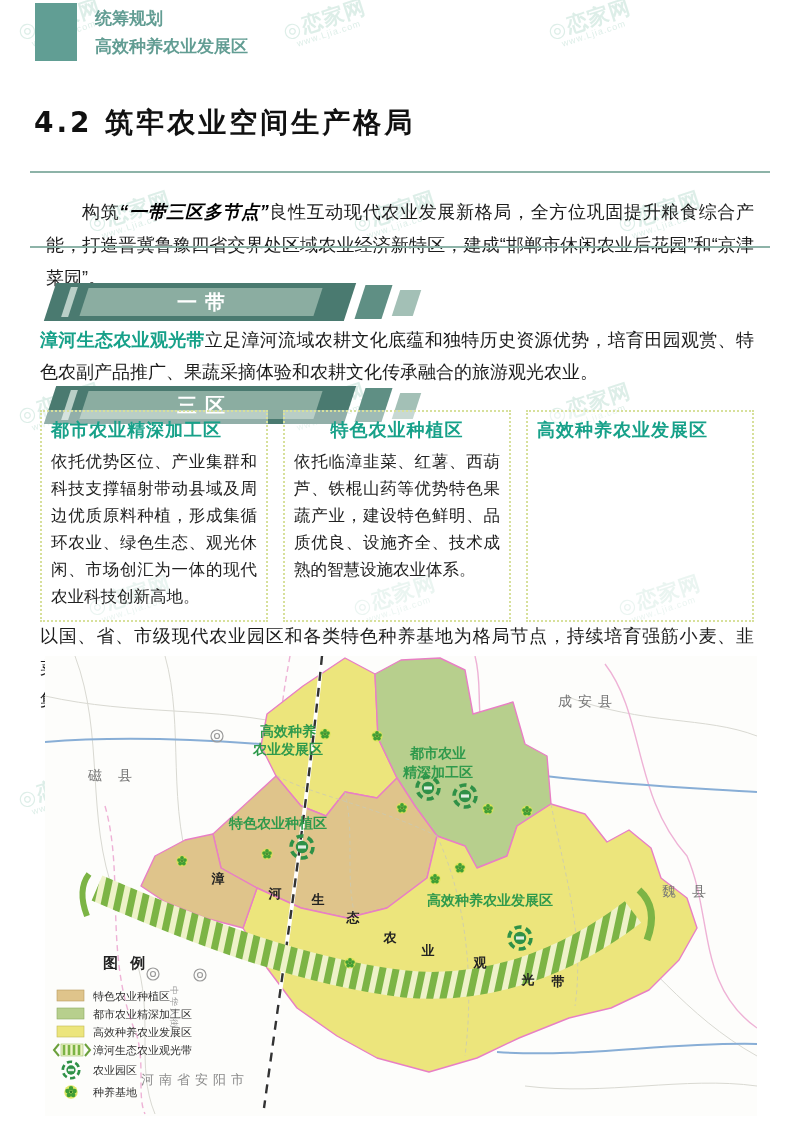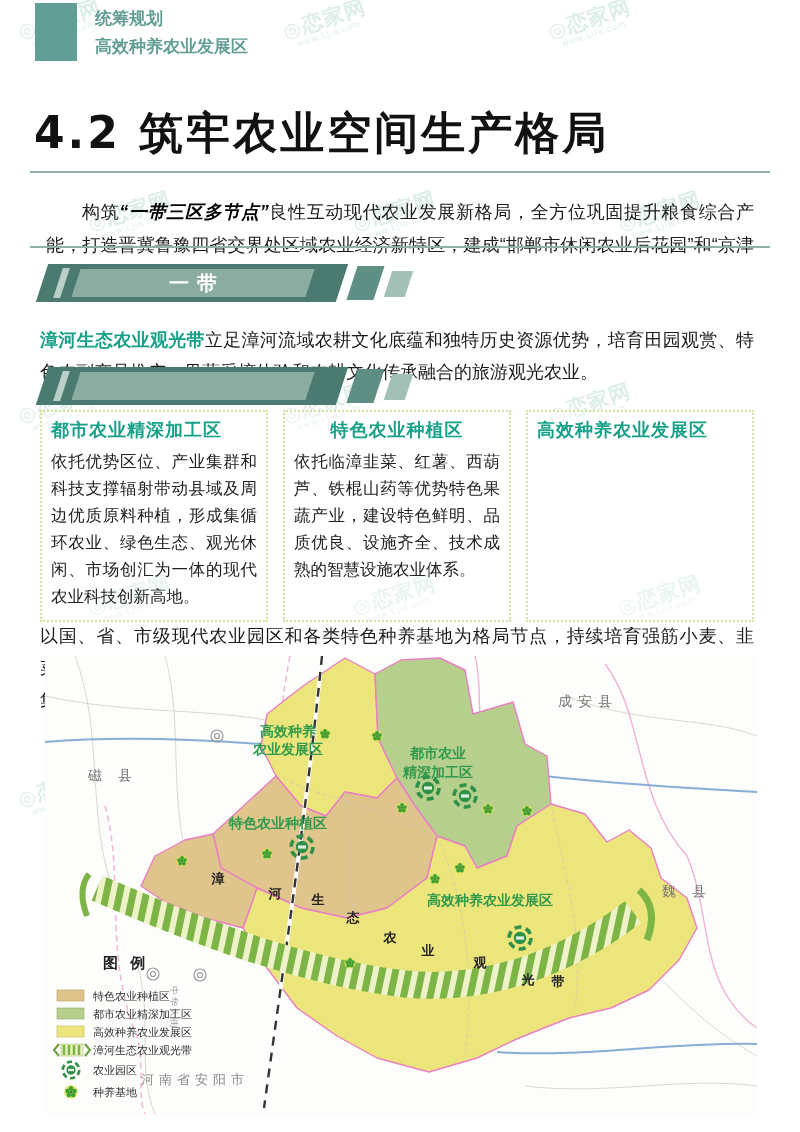--- a/index.html
+++ b/index.html
@@ -13,30 +13,30 @@
   .wm .wm-name{font-size:21px;font-weight:bold;letter-spacing:1px;}
   .wm .wm-url{display:block;font-size:9px;letter-spacing:1px;}
 
   .content{position:absolute;inset:0;z-index:2;border-radius:14px;}
 
   
   .hdr-square{position:absolute;left:35px;top:3px;width:42px;height:58px;background:#619e94;}
   .hdr-text{position:absolute;left:95px;top:5px;color:#629d93;font-weight:bold;font-size:17px;line-height:28px;}
 
   
-  .doc-title{position:absolute;left:34px;top:104px;font-size:44px;font-weight:bold;color:#111;letter-spacing:3px;font-family:"DejaVu Sans","Liberation Sans",sans-serif;}
+  .doc-title{position:absolute;left:34px;top:104px;font-size:28px;font-weight:bold;color:#111;letter-spacing:3px;font-family:"DejaVu Sans","Liberation Sans",sans-serif;}
   .rule{position:absolute;left:30px;width:740px;height:2px;background:#8db3a8;}
   .rule1{top:171px;} .rule2{top:246px;}
 
   
   .intro{position:absolute;left:46px;top:178px;width:708px;font-size:18px;line-height:33px;color:#1b1b1b;text-align:justify;text-indent:2em;}
   .intro .hl{color:#000000;font-weight:bold;font-style:italic;}
 
   
-  .banner{position:absolute;left:32px;height:38px;width:430px;}
+  .banner{position:absolute;left:40px;height:38px;width:430px;margin-top:19px;}
   .banner .shape{position:absolute;transform:skewX(-18deg);}
   .b-main{left:10px;top:0;width:300px;height:38px;background:#4a7a70;}
   .b-lslash{left:26px;top:4px;width:7px;height:30px;background:#b9cfc7;}
   .b-inner{left:44px;top:5px;width:234px;height:28px;background:#8bada1;}
   .b-s1{left:320px;top:2px;width:27px;height:34px;background:#5f8f84;}
   .b-s2{left:356px;top:7px;width:21px;height:26px;background:#a3c0b6;}
   .banner .label{position:absolute;left:44px;top:0;width:234px;height:38px;display:flex;align-items:center;justify-content:center;color:#fff;font-size:20px;font-weight:bold;letter-spacing:8px;text-indent:8px;}
   #banner-belt{top:264px;} #banner-zones{top:367px;} #banner-nodes{top:556px;}
 
   .para{position:absolute;left:40px;width:714px;font-size:18px;line-height:32px;color:#1b1b1b;text-align:justify;}
@@ -110,20 +110,21 @@
       <div class="label">一带</div>
     </div>
     <p class="para" id="para-belt"><span class="lead">漳河生态农业观光带</span><span>立足漳河流域农耕文化底蕴和独特历史资源优势，培育田园观赏、特色农副产品推广、果蔬采摘体验和农耕文化传承融合的旅游观光农业。</span></p>
 
     <div class="banner" id="banner-zones">
       <div class="shape b-main"></div>
       <div class="shape b-lslash"></div>
       <div class="shape b-inner"></div>
       <div class="shape b-s1"></div>
       <div class="shape b-s2"></div>
+      <div class="label">三区</div>
     </div>
 
     <div class="cols">
       <div class="col">
         <h3>都市农业精深加工区</h3>
         <p>依托优势区位、产业集群和科技支撑辐射带动县域及周边优质原料种植，形成集循环农业、绿色生态、观光休闲、市场创汇为一体的现代农业科技创新高地。</p>
       </div>
       <div class="col">
         <h3>特色农业种植区</h3>
         <p>依托临漳韭菜、红薯、西葫芦、铁棍山药等优势特色果蔬产业，建设特色鲜明、品质优良、设施齐全、技术成熟的智慧设施农业体系。</p>

